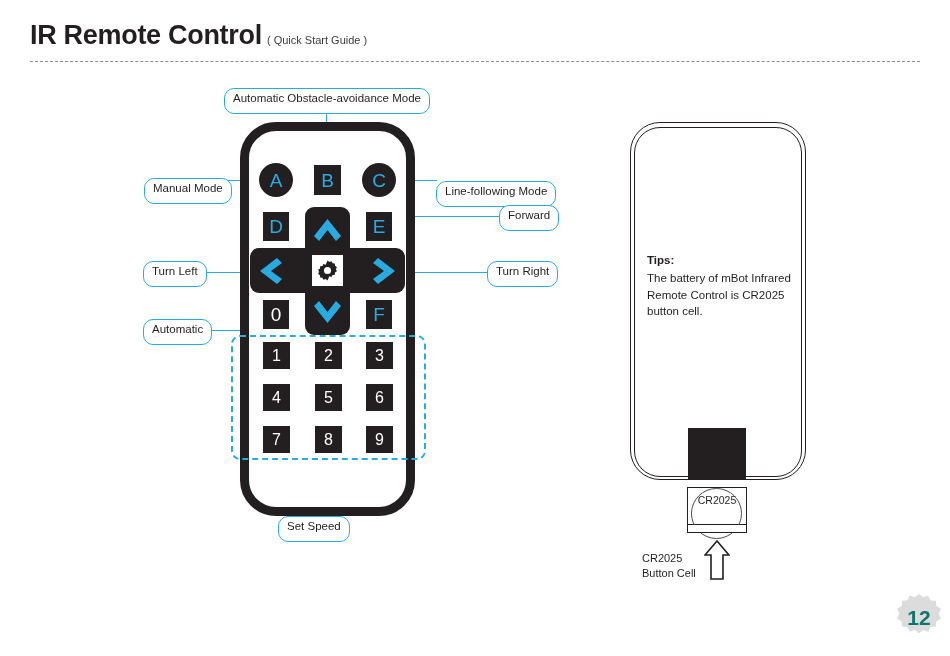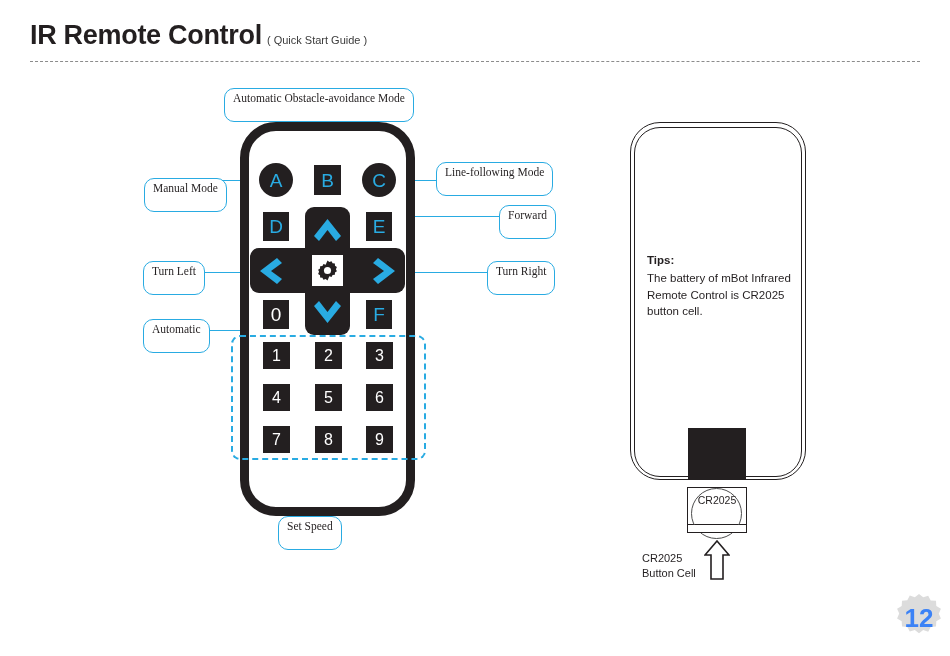--- a/index.html
+++ b/index.html
@@ -83,24 +83,24 @@
                font-size: 10.5px; color: #231f20; }
   .batt-lip { position: absolute; left: 687px; top: 525px; width: 60px; height: 8px;
               border: 1.6px solid #231f20; border-top: none; background: #ffffff; }
   .batt-label { position: absolute; left: 642px; top: 551px; font-size: 11px;
                 line-height: 1.35; color: #231f20; }
   .batt-arrow { position: absolute; left: 704px; top: 540px; width: 26px; height: 40px; }
 
   
   .callout { position: absolute; border: 1.3px solid #29abe2; border-radius: 10px;
              background: #ffffff; color: #231f20; font-size: 11.5px;
-             padding: 3px 8px 16px; white-space: nowrap; line-height: 1.15; font-family: Liberation Serif, serif; }
+             padding: 3px 8px 8px; white-space: nowrap; line-height: 1.15; }
   .co-auto   { left: 224px; top: 88px; }
   .co-manual { left: 144px; top: 169px; margin-top: 9px; }
-  .co-line   { left: 436px; top: 162px; }
+  .co-line   { left: 436px; top: 181px; }
   .co-fwd    { left: 499px; top: 205px; }
   .co-left   { left: 143px; top: 261px; }
   .co-right  { left: 487px; top: 261px; }
   .co-back   { left: 143px; top: 319px; }
   .co-speed  { left: 278px; top: 516px; }
 
   .leader { position: absolute; background: #29abe2; }
   .leader.h { height: 1.3px; }
   .leader.v { width: 1.3px; }
   .dot { position: absolute; width: 8px; height: 8px; border-radius: 50%;
@@ -109,21 +109,21 @@
 
   
   .foot-tips { position: absolute; left: 77px; top: 562px; width: 500px;
                font-size: 13.5px; line-height: 1.55; color: #231f20; }
   .foot-tips .lbl { font-weight: bold; }
   .foot-tips .ind { display: block; padding-left: 35px; }
 
   .pagemark { position: absolute; left: 893px; top: 592px; width: 52px; height: 52px; }
   .pagenum { position: absolute; left: 893px; top: 592px; width: 52px; height: 52px;
              display: flex; align-items: center; justify-content: center;
-             font-size: 26px; font-weight: bold; color: #3b82f6; }
+             font-size: 21px; font-weight: bold; color: #0f766e; }
 </style>
 </head>
 <body>
 
 <div id="page">
 
   <div class="title-row">
     <span class="title-main">IR Remote Control</span>
     <span class="title-sub">( Quick Start Guide )</span>
   </div>

